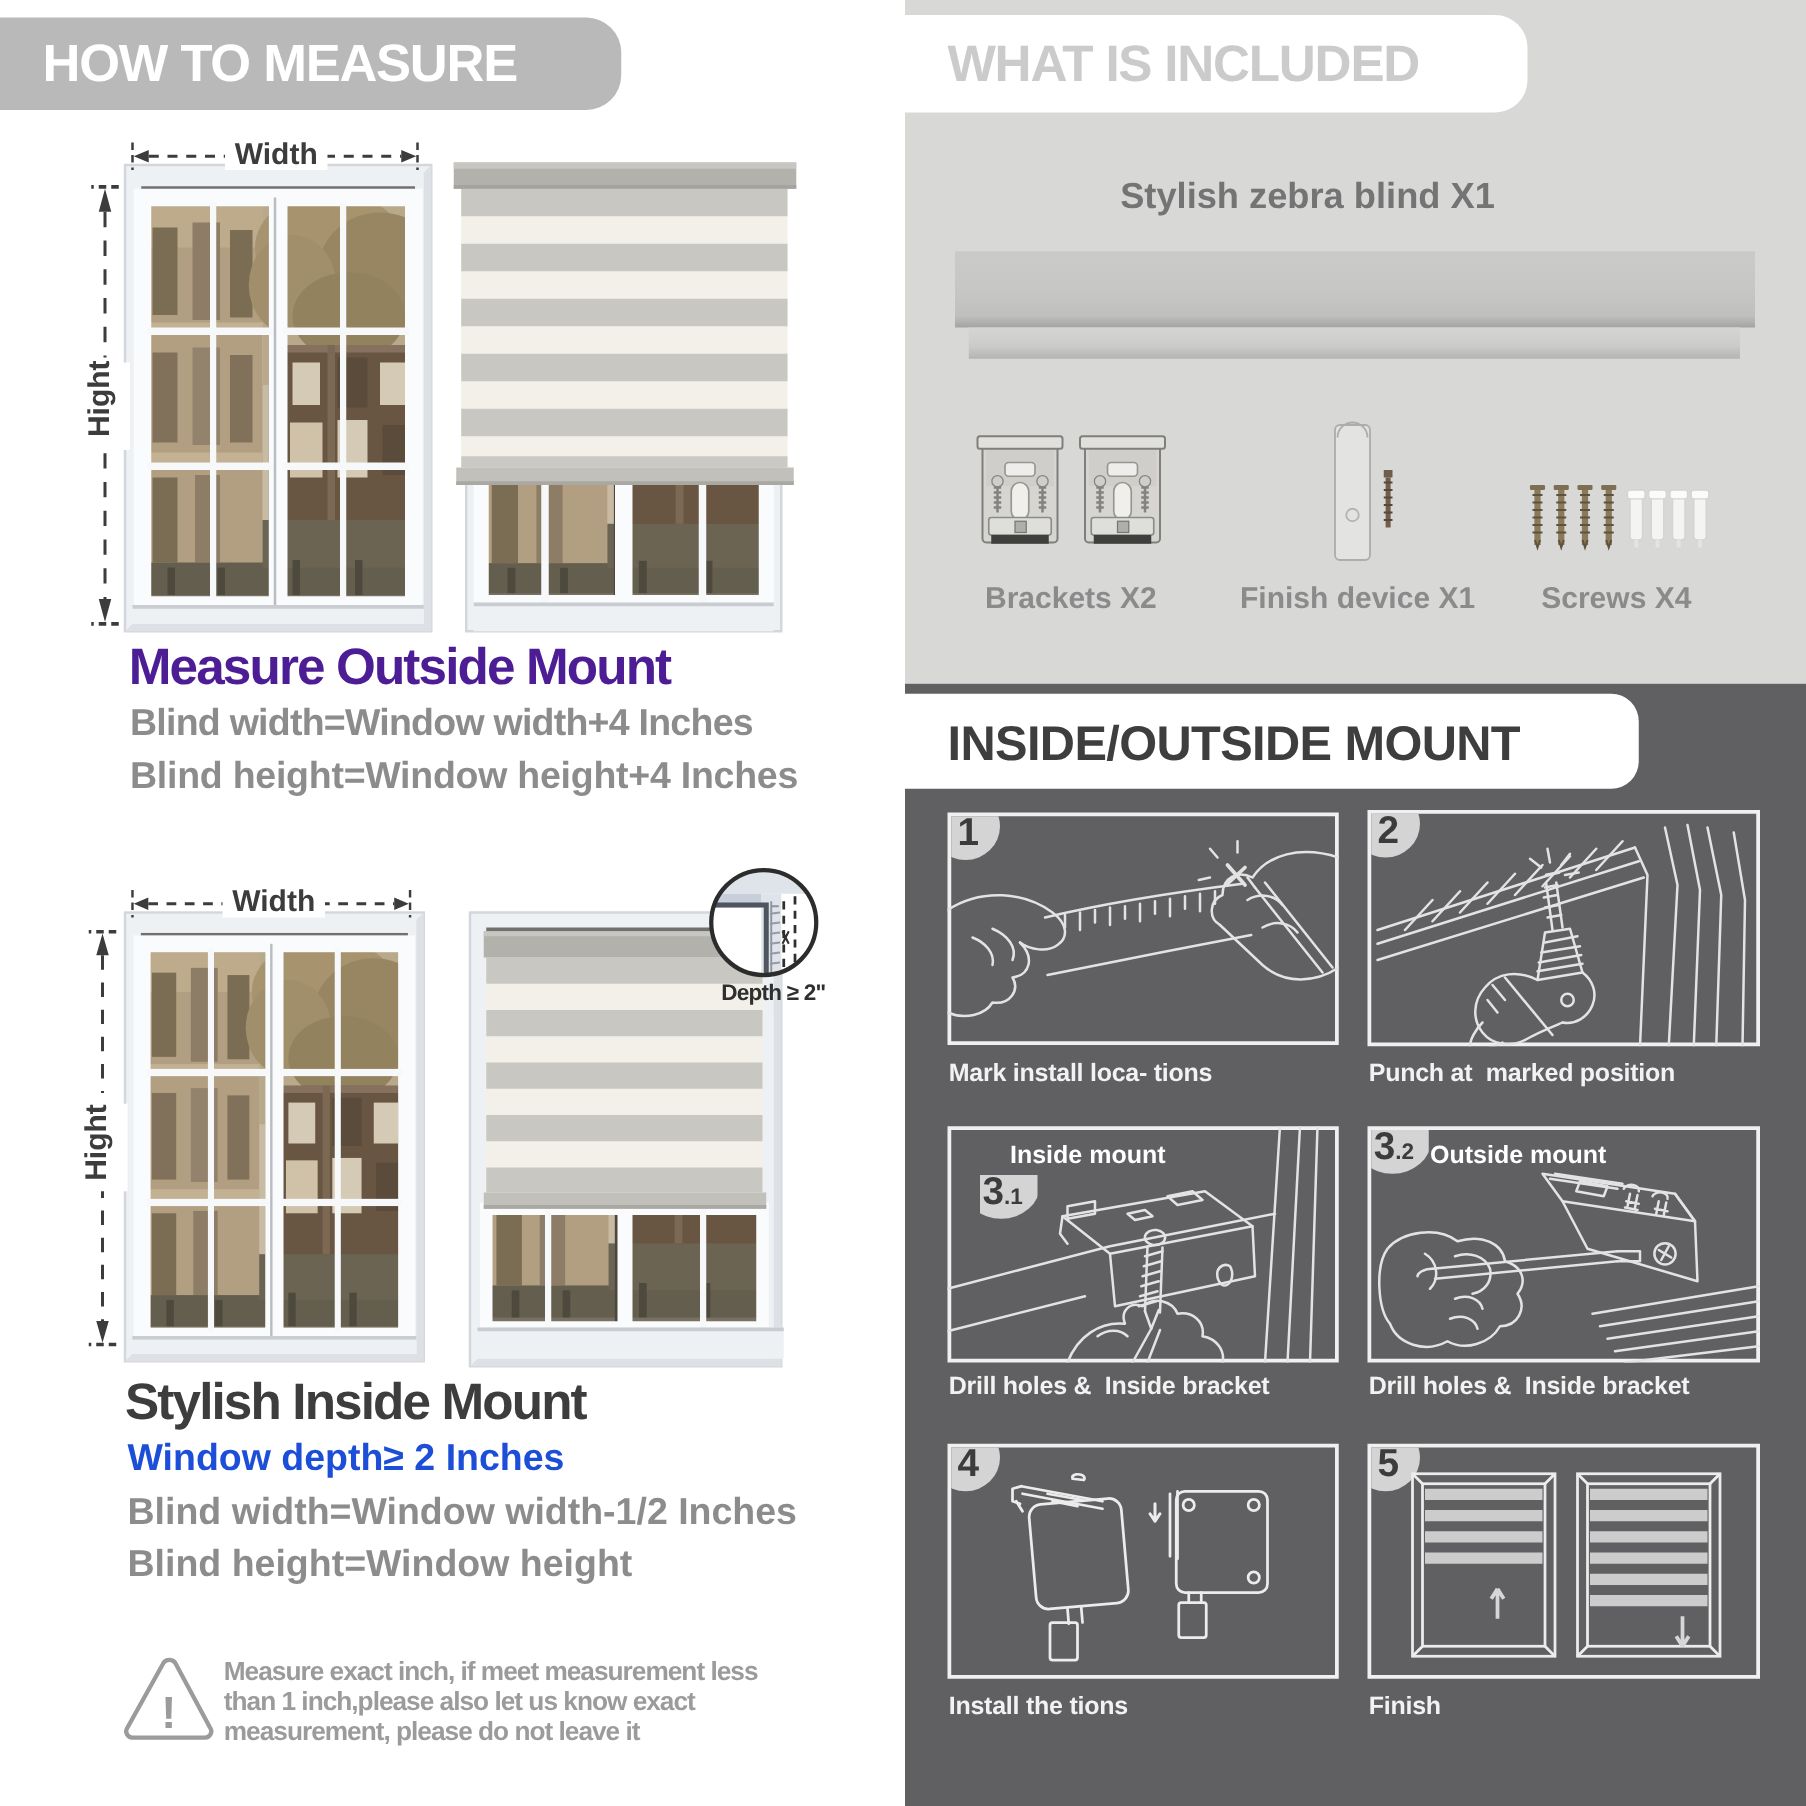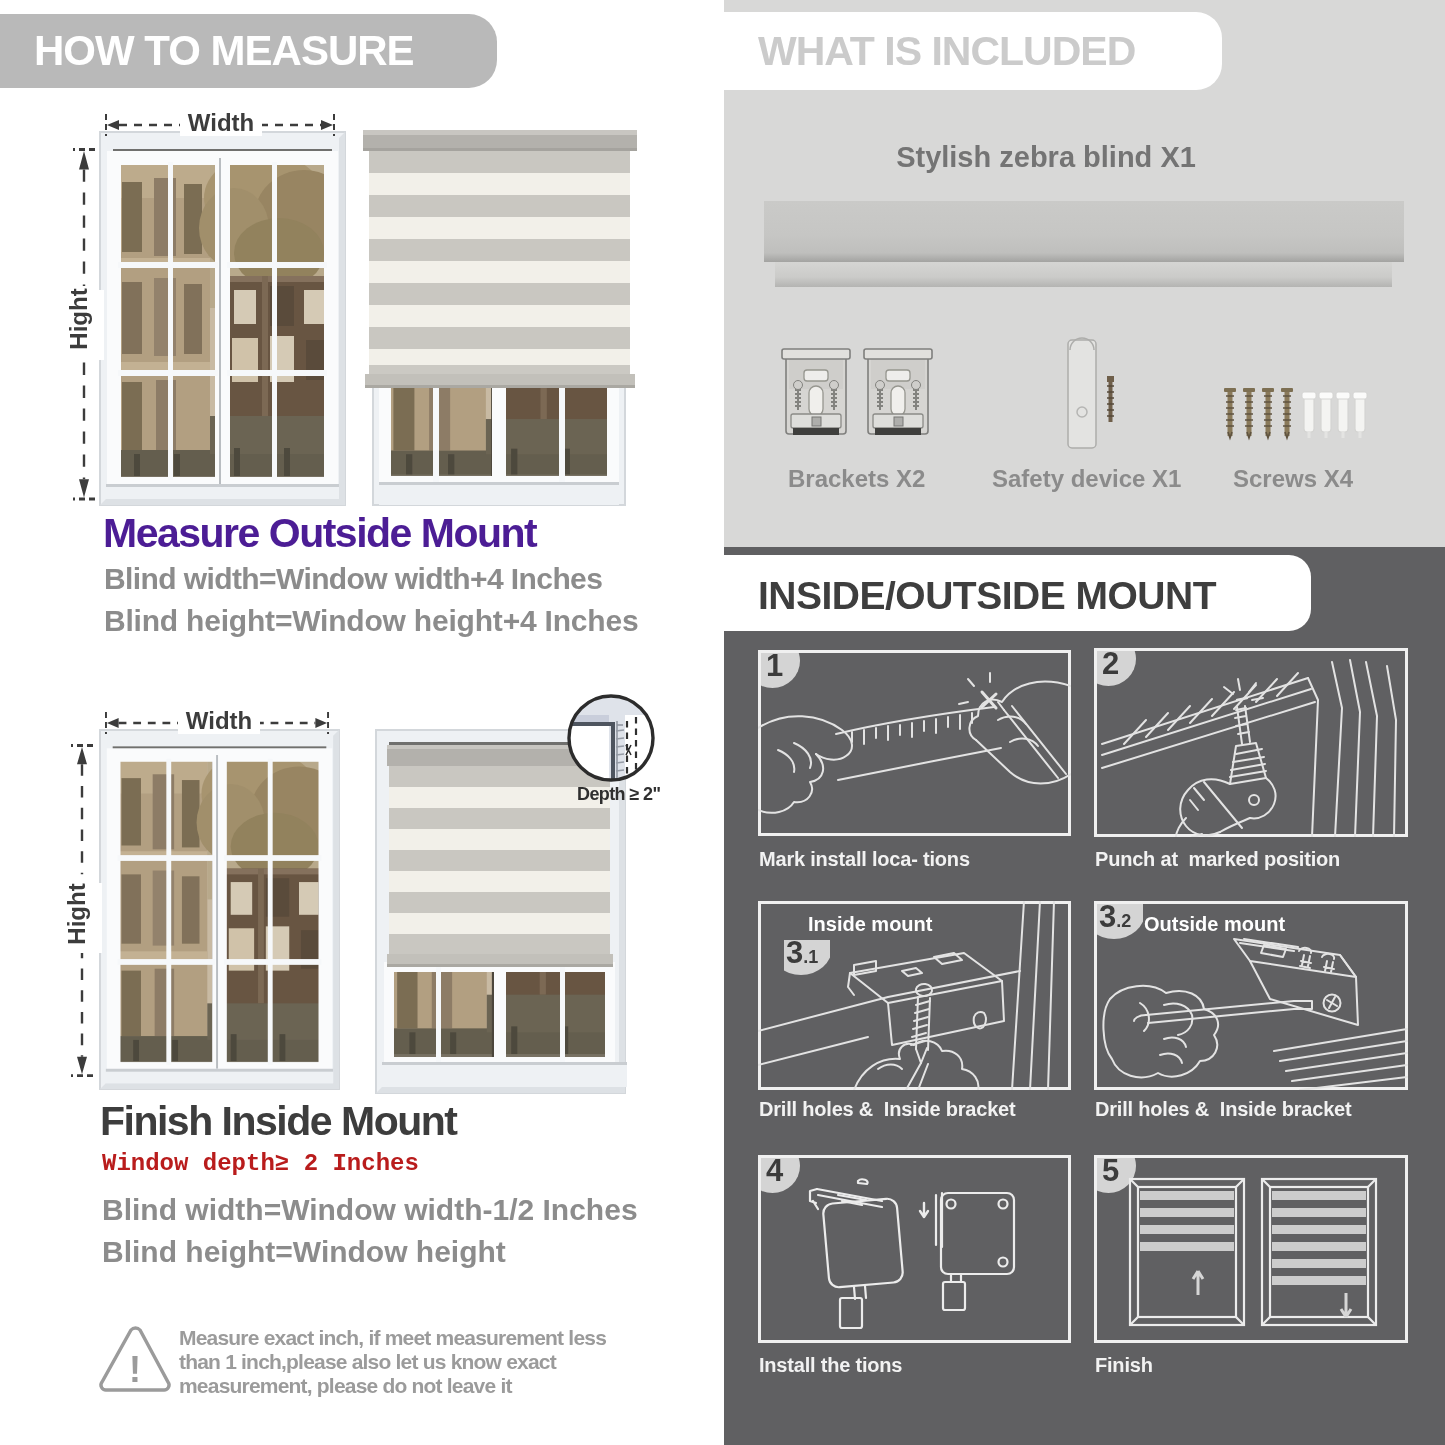--- a/index.html
+++ b/index.html
@@ -63,21 +63,21 @@
     <rect x="84" y="8" width="10" height="40" rx="3" fill="#f4f4f2" stroke="#d4d4d2" stroke-width="1.2"></rect>
     <rect x="82" y="8" width="14" height="7" rx="2" fill="#fbfbfa" stroke="#d4d4d2" stroke-width="1"></rect>
     <path d="M89,48 l0,6" stroke="#e4e4e2" stroke-width="3"></path>
   </g>
   <use href="#anc" x="17"></use>
   <use href="#anc" x="34"></use>
   <use href="#anc" x="51"></use>
 </svg>
 
 <div class="abs b" style="left:788px;top:465px;font-size:24px;color:#8b8b8b;">Brackets X2</div>
-<div class="abs b" style="left:992px;top:465px;font-size:24px;color:#8b8b8b;">Safety device X1</div>
+<div class="abs b" style="left:992px;top:465px;font-size:24px;color:#8b8b8b;">Finish device X1</div>
 <div class="abs b" style="left:1233px;top:465px;font-size:24px;color:#8b8b8b;">Screws X4</div>
 
 <div class="abs" style="left:724px;top:547px;width:721px;height:898px;background:#606062;"></div>
 <div class="abs" style="left:724px;top:555px;width:587px;height:76px;background:#ffffff;border-radius:0 22px 22px 0;"></div>
 <div class="abs b" style="left:758px;top:574px;font-size:39px;color:#3e3e3e;letter-spacing:-0.5px;">INSIDE/OUTSIDE MOUNT</div>
 
 <div class="abs" style="left:758px;top:650px;width:313px;height:186px;border:3px solid #f0f0f0;box-sizing:border-box;"></div>
 <div class="abs" style="left:1094px;top:648px;width:314px;height:189px;border:3px solid #f0f0f0;box-sizing:border-box;"></div>
 <div class="abs" style="left:758px;top:901px;width:313px;height:189px;border:3px solid #f0f0f0;box-sizing:border-box;"></div>
 <div class="abs" style="left:1094px;top:901px;width:314px;height:189px;border:3px solid #f0f0f0;box-sizing:border-box;"></div>
@@ -491,22 +491,22 @@
     <path d="M63,64 l5,-10 M68,64 l-5,-10" stroke="#2f2f2f" stroke-width="1.6" fill="none"></path>
   </g>
   <circle cx="48" cy="47" r="42" fill="none" stroke="#2c2c2c" stroke-width="3.4"></circle>
 </svg>
 <div class="abs b" style="left:577px;top:784px;font-size:18px;letter-spacing:-0.6px;color:#2f2f2f;">Depth ≥ 2"</div>
 
 <div class="abs b" style="left:103px;top:510px;font-size:41px;letter-spacing:-1.5px;color:#4c1d95;">Measure Outside Mount</div>
 <div class="abs b" style="left:104px;top:562px;font-size:30px;letter-spacing:-0.6px;color:#8c8c8c;">Blind width=Window width+4 Inches</div>
 <div class="abs b" style="left:104px;top:604px;font-size:30px;letter-spacing:-0.2px;color:#8c8c8c;">Blind height=Window height+4 Inches</div>
 
-<div class="abs b" style="left:100px;top:1098px;font-size:41px;letter-spacing:-1.5px;color:#3d3d3d;">Finish Inside Mount</div>
-<div class="abs b" style="left:102px;top:1150px;font-size:24px;letter-spacing:0px;color:#b91c1c;font-family:Liberation Mono, monospace;">Window depth≥ 2 Inches</div>
+<div class="abs b" style="left:100px;top:1098px;font-size:41px;letter-spacing:-1.5px;color:#3d3d3d;">Stylish Inside Mount</div>
+<div class="abs b" style="left:102px;top:1150px;font-size:30px;letter-spacing:0px;color:#1d4ed8;">Window depth≥ 2 Inches</div>
 <div class="abs b" style="left:102px;top:1193px;font-size:30px;letter-spacing:0px;color:#8c8c8c;">Blind width=Window width-1/2 Inches</div>
 <div class="abs b" style="left:102px;top:1235px;font-size:30px;letter-spacing:0px;color:#8c8c8c;">Blind height=Window height</div>
 
 <svg class="abs" style="left:95px;top:1320px;" width="80" height="80" viewBox="0 0 80 80">
   <path d="M36,10 a6,6 0 0 1 9,0 l28,52 a5,5 0 0 1 -4.5,8 h-57 a5,5 0 0 1 -4.5,-8 z" fill="none" stroke="#9b9b9b" stroke-width="3.4"></path>
   <text x="40" y="62" text-anchor="middle" font-size="36" font-weight="bold" fill="#9b9b9b" font-family="Liberation Sans">!</text>
 </svg>
 <div class="abs b" style="left:179px;top:1326px;font-size:21px;letter-spacing:-0.8px;line-height:24px;color:#9b9b9b;">Measure exact inch, if meet measurement less<br>than 1 inch,please also let us know exact<br>measurement, please do not leave it</div>
 
 </body></html>

